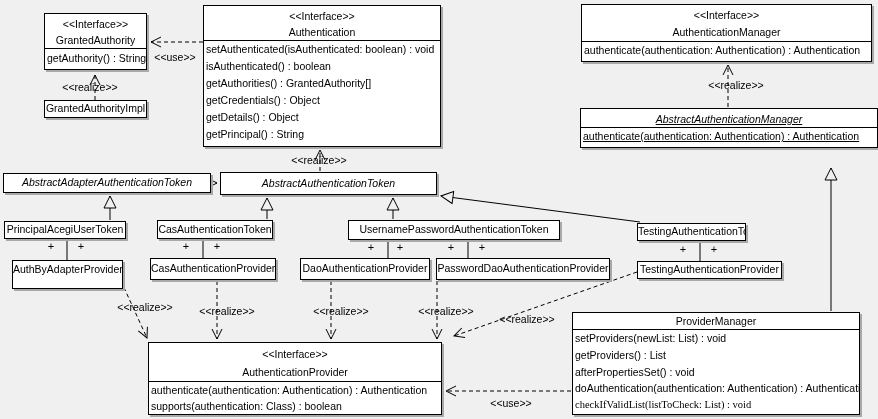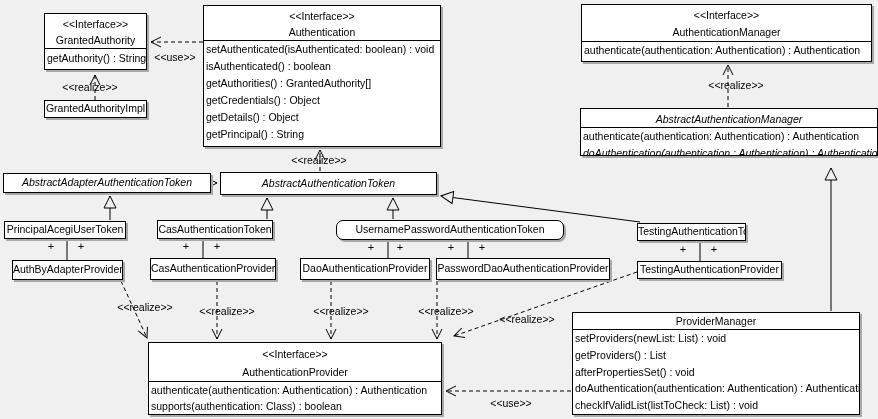--- a/index.html
+++ b/index.html
@@ -93,53 +93,53 @@
   </div>
 
   <div class="box" style="left:581px;top:4px;width:291px;height:58px;">
     <div class="hdr">
       <div class="stereo" style="line-height:17px;">&lt;&lt;Interface&gt;&gt;</div>
       <div class="cname" style="line-height:17px;">AuthenticationManager</div>
     </div>
     <div class="row">authenticate(authentication: Authentication) : Authentication</div>
   </div>
 
-  <div class="box" style="left:580px;top:108px;width:298px;height:48px;">
+  <div class="box" style="left:580px;top:108px;width:298px;height:40px;text-decoration:underline;">
     <div class="hdr">
       <div class="cname it">AbstractAuthenticationManager</div>
     </div>
     <div class="row">authenticate(authentication: Authentication) : Authentication</div>
     <div class="row it">doAuthentication(authentication : Authentication) : Authentication</div>
   </div>
 
   <div class="box nameonly it" style="left:3px;top:173px;width:208px;height:20px;line-height:17px;">
     <span>AbstractAdapterAuthenticationToken</span>
   </div>
 
   <div class="box nameonly" style="left:4px;top:221px;width:122px;height:18px;line-height:15px;">
     <span>PrincipalAcegiUserToken</span>
   </div>
 
   <div class="box nameonly it" style="left:220px;top:172px;width:217px;height:23px;line-height:20px;">
     <span>AbstractAuthenticationToken</span>
   </div>
 
-  <div class="box nameonly" style="left:12px;top:260px;width:111px;height:20px;line-height:17px;">
+  <div class="box nameonly" style="left:12px;top:260px;width:111px;height:29px;line-height:17px;">
     <span>AuthByAdapterProvider</span>
   </div>
 
   <div class="box nameonly" style="left:157px;top:220px;width:116px;height:19px;line-height:16px;">
     <span>CasAuthenticationToken</span>
   </div>
 
   <div class="box nameonly" style="left:150px;top:258px;width:126px;height:22px;line-height:19px;">
     <span>CasAuthenticationProvider</span>
   </div>
 
-  <div class="box nameonly" style="left:336px;top:220px;width:228px;height:20px;line-height:17px;border-radius:7px;">
+  <div class="box nameonly" style="left:348px;top:220px;width:212px;height:20px;line-height:17px;">
     <span>UsernamePasswordAuthenticationToken</span>
   </div>
 
   <div class="box nameonly" style="left:300px;top:258px;width:130px;height:22px;line-height:19px;">
     <span>DaoAuthenticationProvider</span>
   </div>
 
   <div class="box nameonly" style="left:436px;top:258px;width:174px;height:22px;line-height:19px;">
     <span>PasswordDaoAuthenticationProvider</span>
   </div>
@@ -162,21 +162,21 @@
   </div>
 
   <div class="box" style="left:572px;top:312px;width:288px;height:103px;">
     <div class="hdr" style="padding-top:0;">
       <div class="cname">ProviderManager</div>
     </div>
     <div class="row" style="line-height:16.8px;">setProviders(newList: List) : void</div>
     <div class="row" style="line-height:16.8px;">getProviders() : List</div>
     <div class="row" style="line-height:16.8px;">afterPropertiesSet() : void</div>
     <div class="row" style="line-height:16.8px;">doAuthentication(authentication: Authentication) : Authentication</div>
-    <div class="row" style="line-height:16.8px;">checkIfValidList(listToCheck: List) : void</div>
+    <div class="row" style="line-height:16.8px;font-family:Liberation Serif, serif;">checkIfValidList(listToCheck: List) : void</div>
   </div>
 
   <div class="lbl" style="left:90px;top:87px;">&lt;&lt;realize&gt;&gt;</div>
   <div class="lbl" style="left:175px;top:57px;">&lt;&lt;use&gt;&gt;</div>
   <div class="lbl" style="left:319px;top:160px;">&lt;&lt;realize&gt;&gt;</div>
   <div class="lbl" style="left:736px;top:85px;">&lt;&lt;realize&gt;&gt;</div>
   <div class="lbl" style="left:145px;top:307px;">&lt;&lt;realize&gt;&gt;</div>
   <div class="lbl" style="left:227px;top:311px;">&lt;&lt;realize&gt;&gt;</div>
   <div class="lbl" style="left:341px;top:311px;">&lt;&lt;realize&gt;&gt;</div>
   <div class="lbl" style="left:446px;top:311px;">&lt;&lt;realize&gt;&gt;</div>

